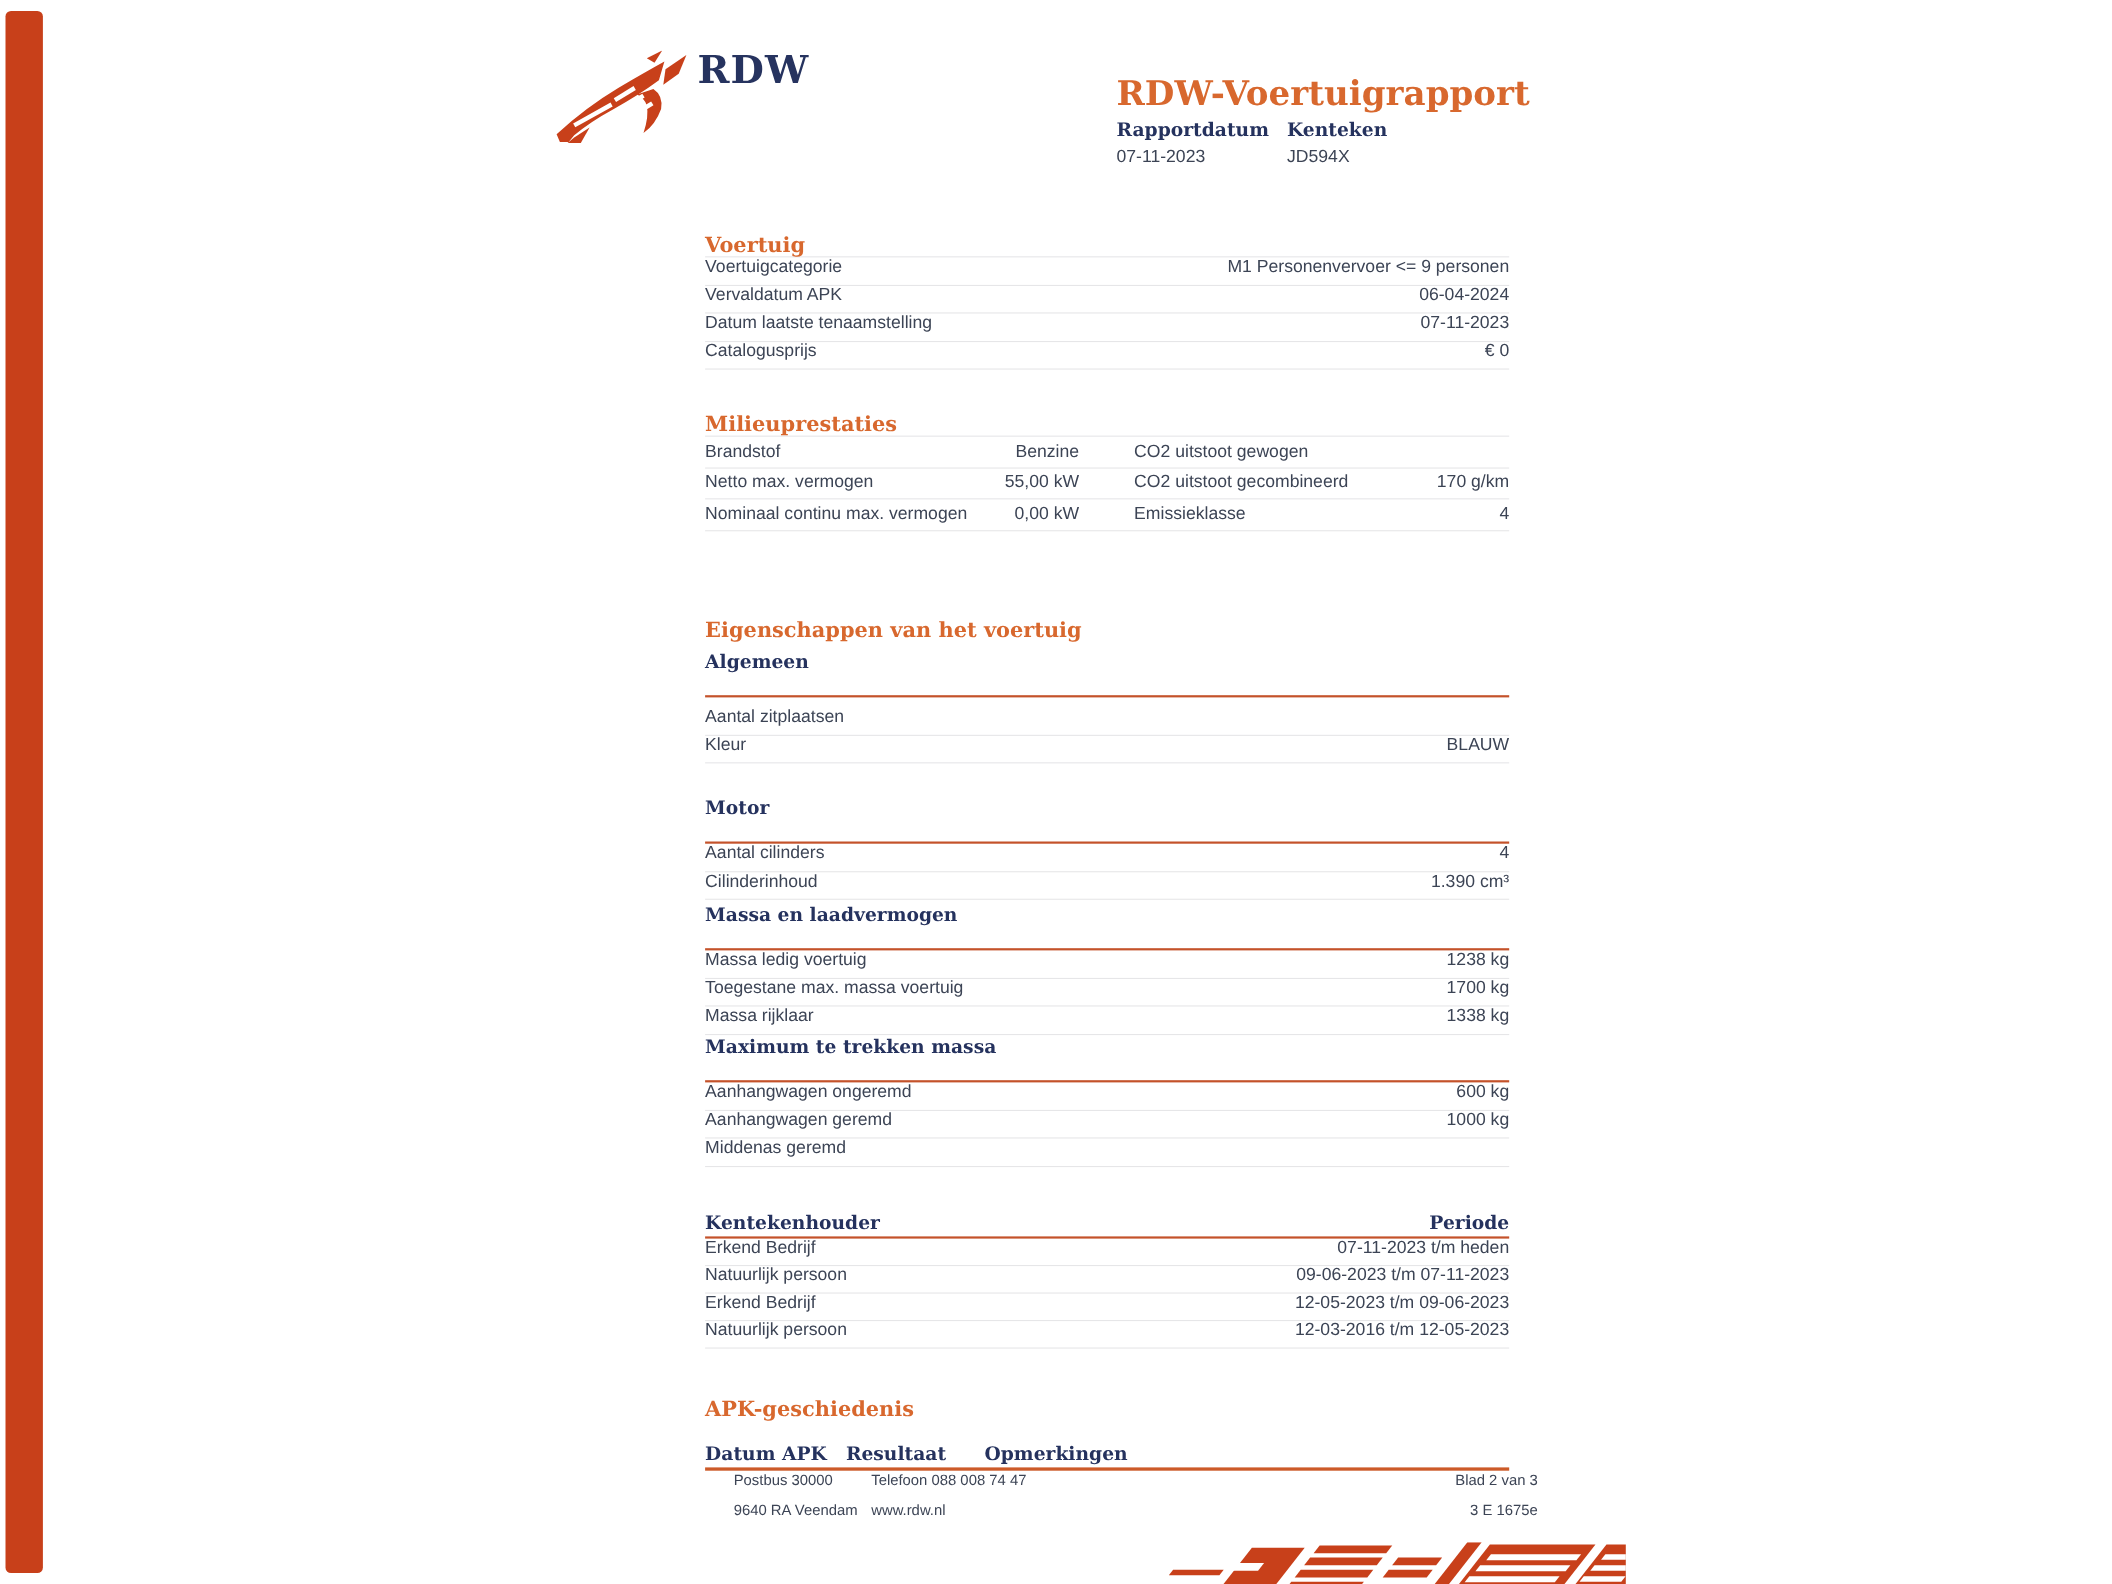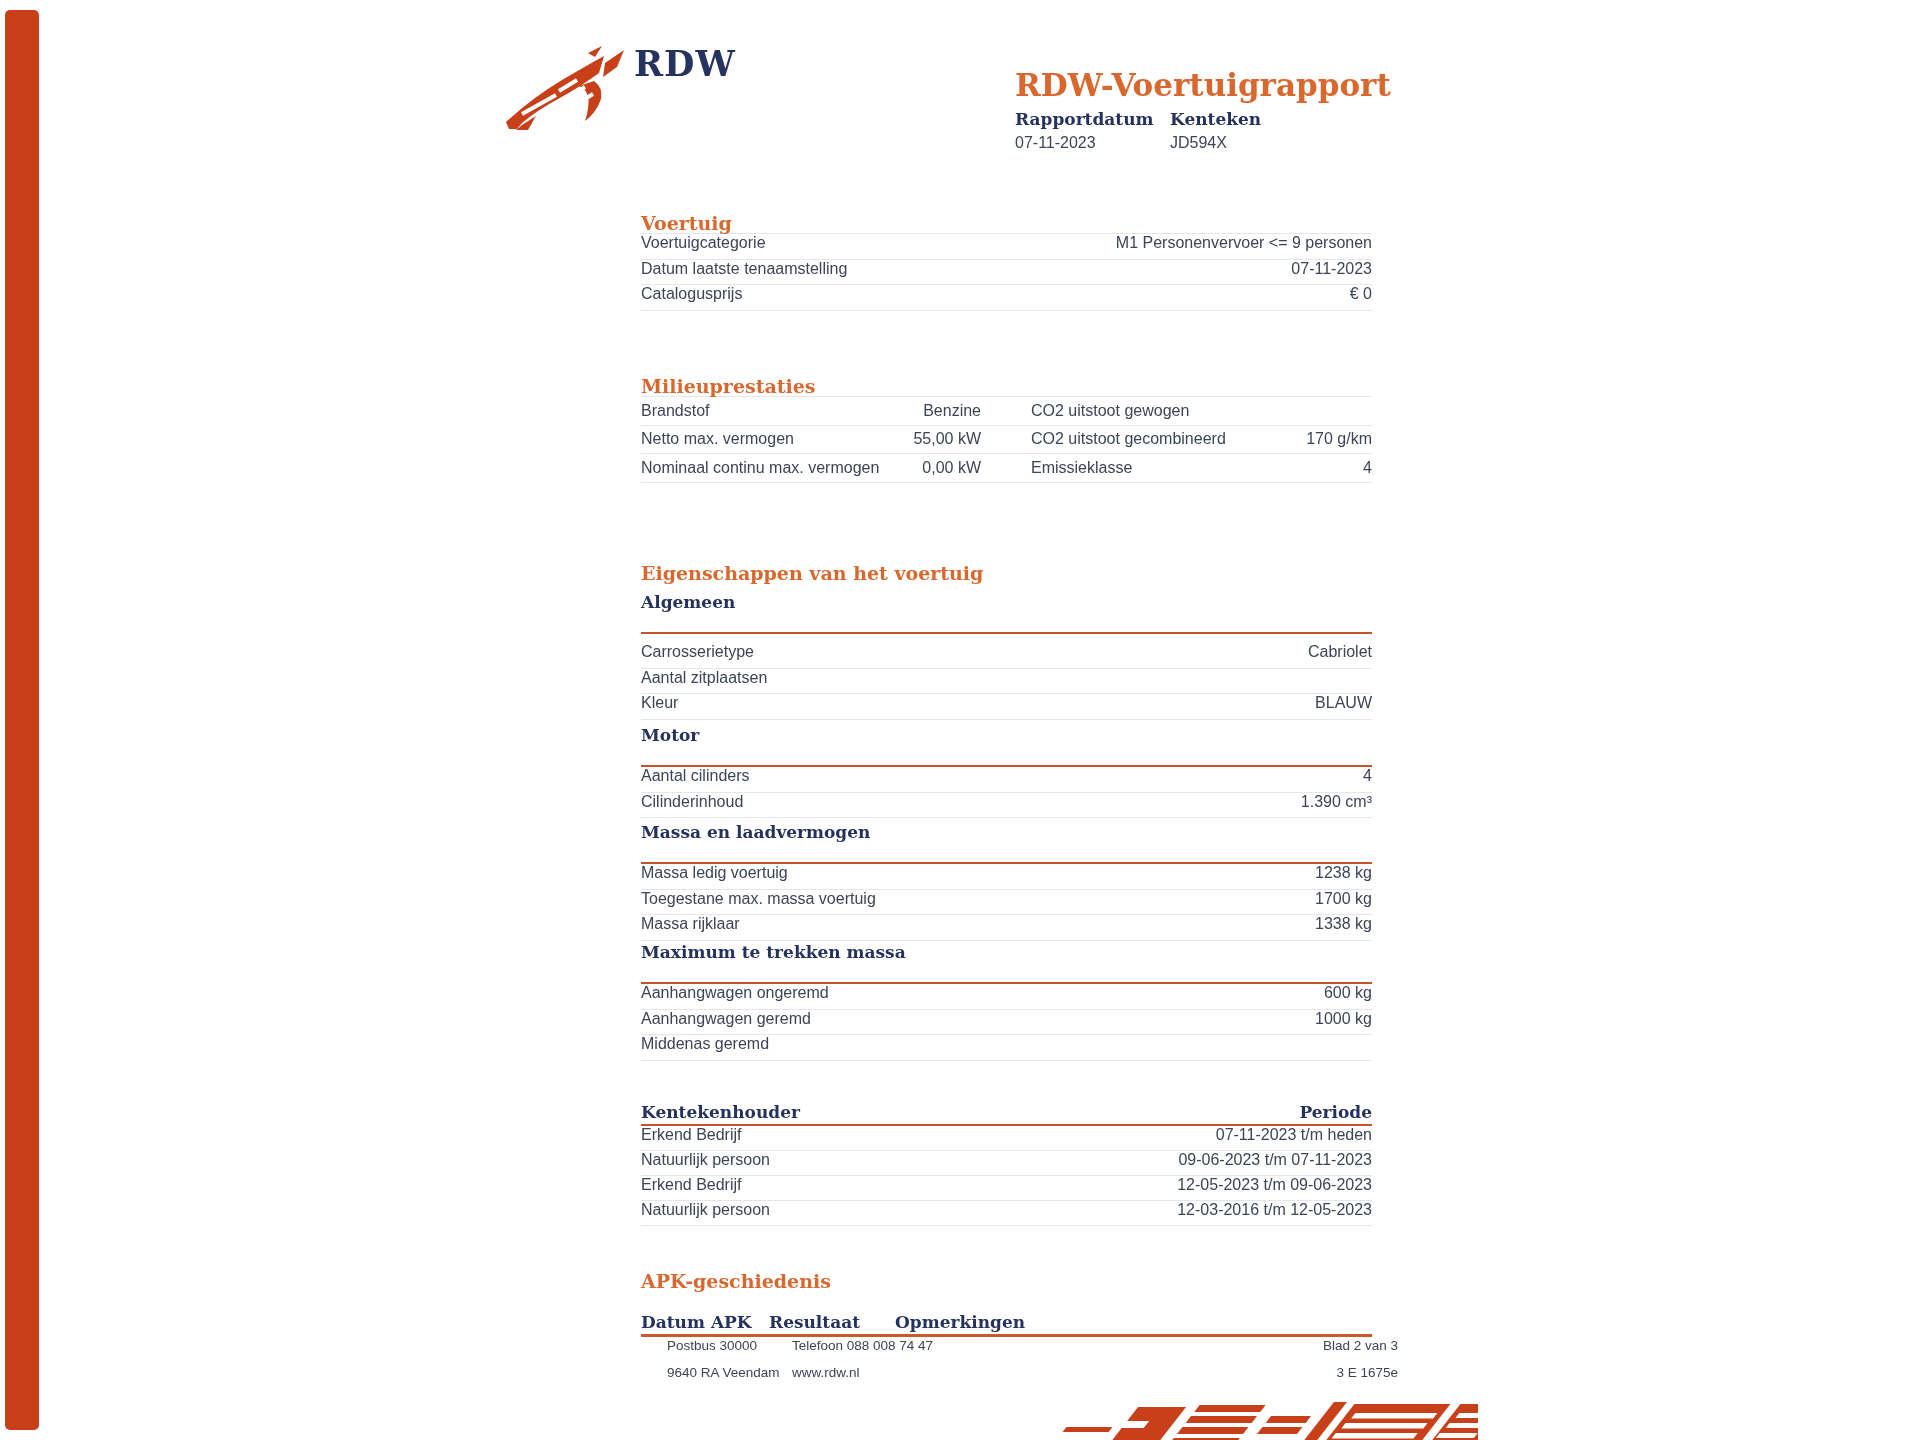--- a/index.html
+++ b/index.html
@@ -96,20 +96,24 @@
   </div>
 
   <div class="sec" style="top:213px">
     <h2 class="sec-title">Voertuig</h2>
     <div class="tbl">
       <div class="row">
         <span class="lbl">Voertuigcategorie</span>
         <span class="val">M1 Personenvervoer &lt;= 9 personen</span>
       </div>
       <div class="row">
+        <span class="lbl">Vervaldatum APK</span>
+        <span class="val">06-04-2024</span>
+      </div>
+      <div class="row">
         <span class="lbl">Datum laatste tenaamstelling</span>
         <span class="val">07-11-2023</span>
       </div>
       <div class="row">
         <span class="lbl">Catalogusprijs</span>
         <span class="val">€ 0</span>
       </div>
     </div>
   </div>
 
@@ -152,24 +156,20 @@
     </div>
   </div>
 
   <div class="sec" style="top:563px">
     <h2 class="sec-title">Eigenschappen van het voertuig</h2>
   </div>
 
   <div class="sec" style="top:592px">
     <h3 class="sub-title">Algemeen</h3>
     <div class="tbl no-top" style="margin-top:9px">
-      <div class="row">
-        <span class="lbl">Carrosserietype</span>
-        <span class="val">Cabriolet</span>
-      </div>
       <div class="row">
         <span class="lbl">Aantal zitplaatsen</span>
         <span class="val"></span>
       </div>
       <div class="row">
         <span class="lbl">Kleur</span>
         <span class="val">BLAUW</span>
       </div>
     </div>
   </div>

